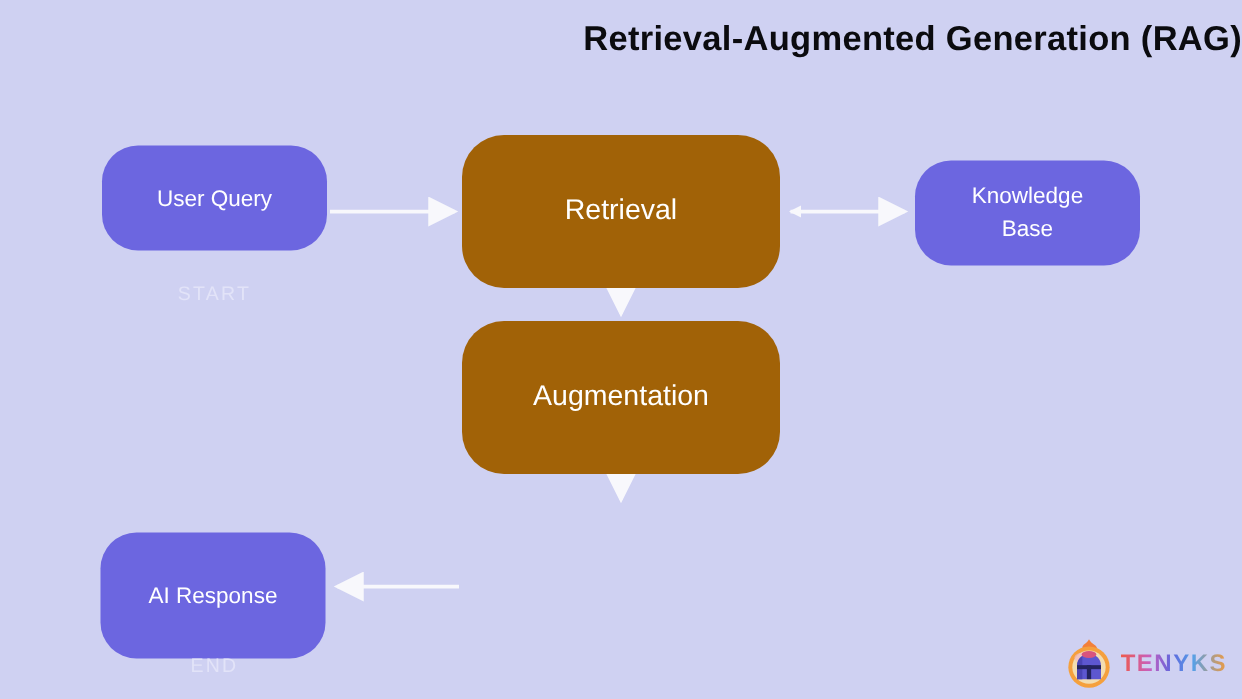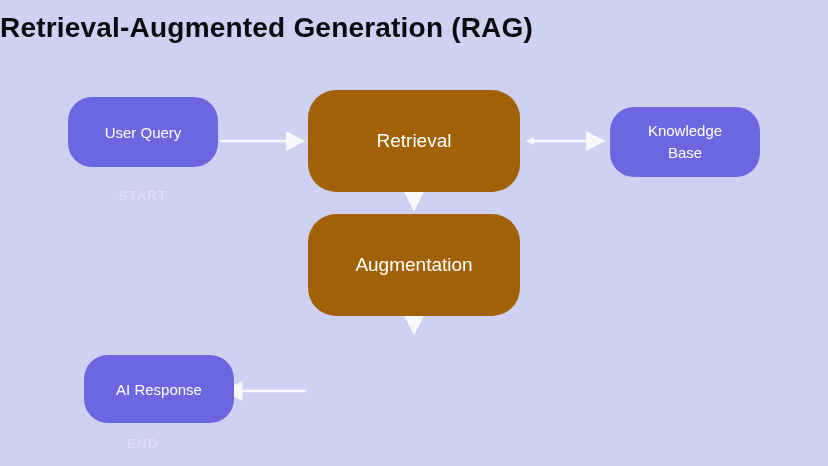--- a/index.html
+++ b/index.html
@@ -8,38 +8,38 @@
     background:#9aa0c8;
   }
   .canvas{
     position:relative;
     width:828px;height:466px;
     background:#cfd1f2;
     overflow:hidden;
   }
   .title{
     position:absolute;left:0;top:12px;width:828px;
-    text-align:left;
-    font-size:28px;font-weight:bold;color:#0b0b0f;
+    text-align:right;
+    font-size:23px;font-weight:bold;color:#0b0b0f;
     letter-spacing:.2px;
   }
   .node{
     position:absolute;
     display:flex;align-items:center;justify-content:center;
     color:#ffffff;text-align:center;
     box-sizing:border-box;
   }
   .node.purple{background:#6c66e0;border-radius:24px;font-size:15px;}
   .node.navy{background:#a16207;border-radius:28px;font-size:19px;}
   .n-user-query{left:68px;top:97px;width:150px;height:70px;}
   .n-retrieval{left:308px;top:90px;width:212px;height:102px;}
   .n-knowledge-base{left:610px;top:107px;width:150px;height:70px;padding:0 28px;line-height:1.45;}
   .n-augmentation{left:308px;top:214px;width:212px;height:102px;}
   .n-generation{left:308px;top:338px;width:212px;height:102px;}
-  .n-ai-response{left:84px;top:355px;width:150px;height:68px;}
+  .n-ai-response{left:67px;top:355px;width:150px;height:84px;}
   .caption{
     position:absolute;width:150px;text-align:center;
     font-size:13px;letter-spacing:1.5px;
     color:#e2e3f8;
   }
   .cap-start{left:68px;top:188px;}
   .cap-end{left:68px;top:436px;}
   svg.edges{position:absolute;left:0;top:0;}
   .logo{
     position:absolute;right:10px;bottom:6px;
@@ -90,14 +90,28 @@
   </div>
 
 
   <div class="node purple n-ai-response">
     <span>AI Response</span>
   </div>
 
   <div class="caption cap-start">START</div>
   <div class="caption cap-end">END</div>
 
+  <div class="logo">
+    <svg width="32" height="34" viewBox="0 0 36 38" aria-hidden="true">
+      <path d="M18 0 C20 4 24 4 24 7 L13 7 C13 3 16 4 18 0 Z" fill="#f2803a"></path>
+      <circle cx="18" cy="21" r="15.5" fill="#f5a03d"></circle>
+      <circle cx="18" cy="21" r="12.5" fill="#f3ddb0"></circle>
+      <ellipse cx="14" cy="14" rx="7" ry="4" fill="#f0b9c4" opacity="0.7"></ellipse>
+      <path d="M9 30 L9 20 a9 9 0 0 1 18 0 L27 30 Z" fill="#5d57d0"></path>
+      <path d="M9 30 L9 20 a9 9 0 0 1 4 -7.4 L13 30 Z" fill="#4a44b5"></path>
+      <ellipse cx="18" cy="11.5" rx="5.5" ry="2.6" fill="#d8547e"></ellipse>
+      <rect x="9" y="19.5" width="18" height="3" fill="#23235f"></rect>
+      <rect x="16.4" y="19.5" width="3.2" height="10.5" fill="#23235f"></rect>
+    </svg>
+    <span class="logo-text">TENYKS</span>
+  </div>
 
 </div>
 
 </body></html>

